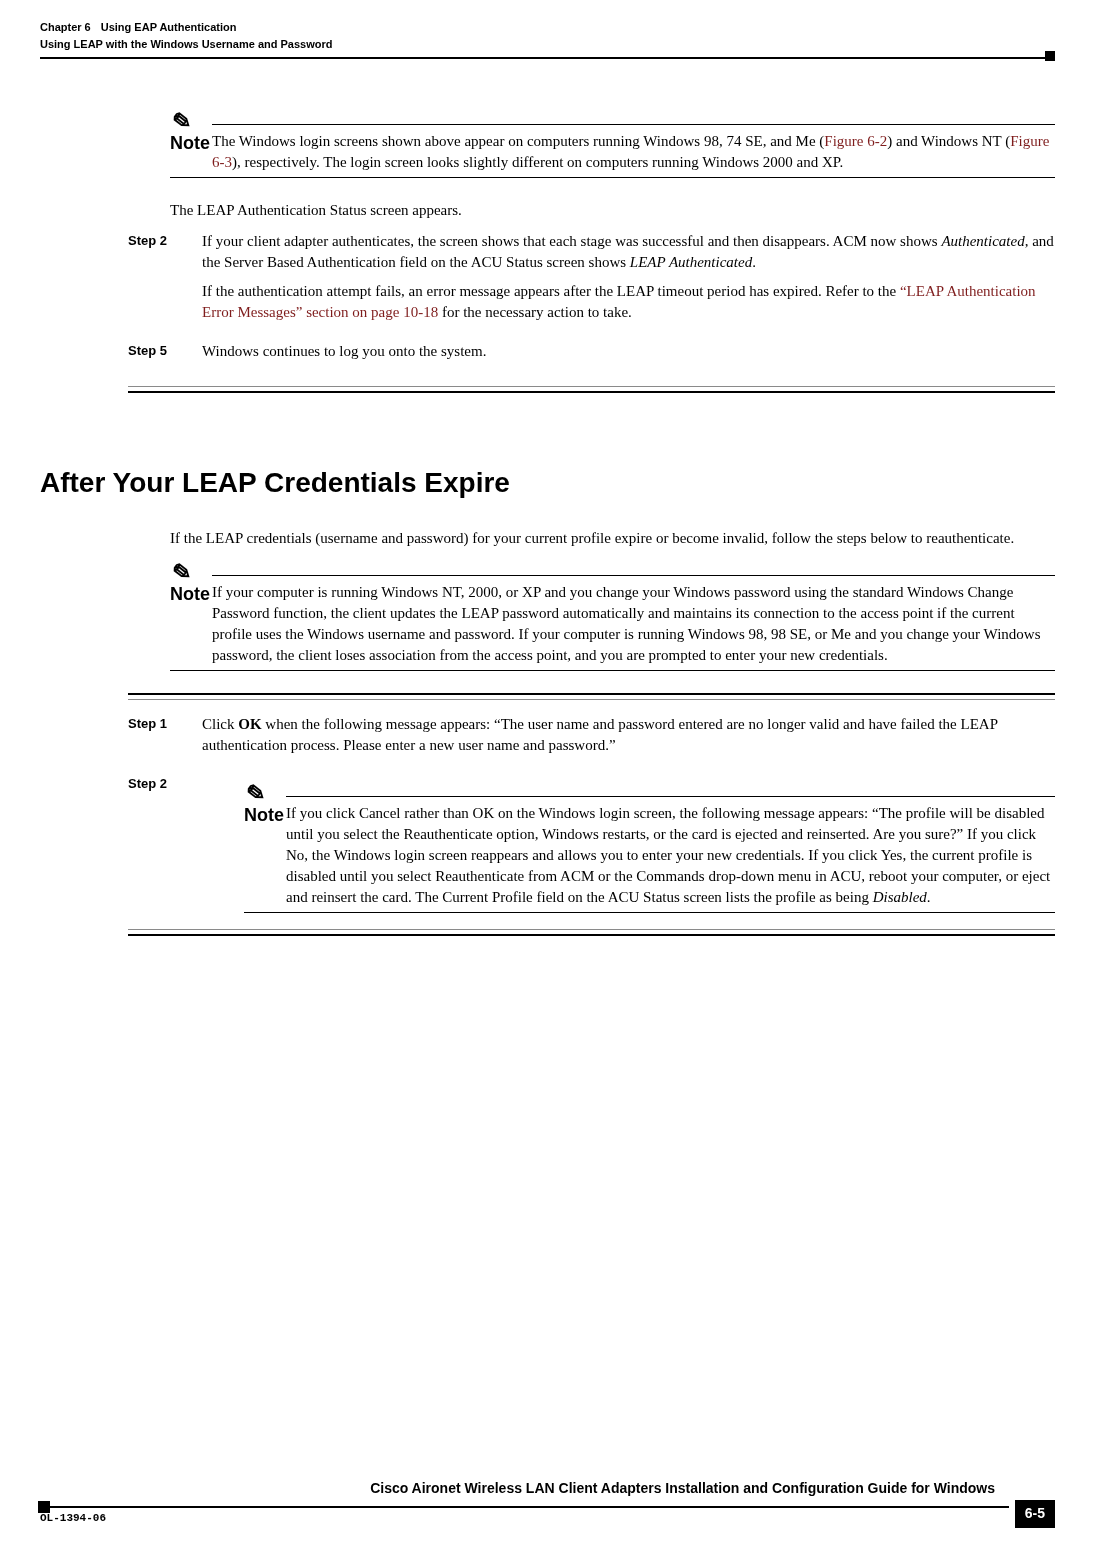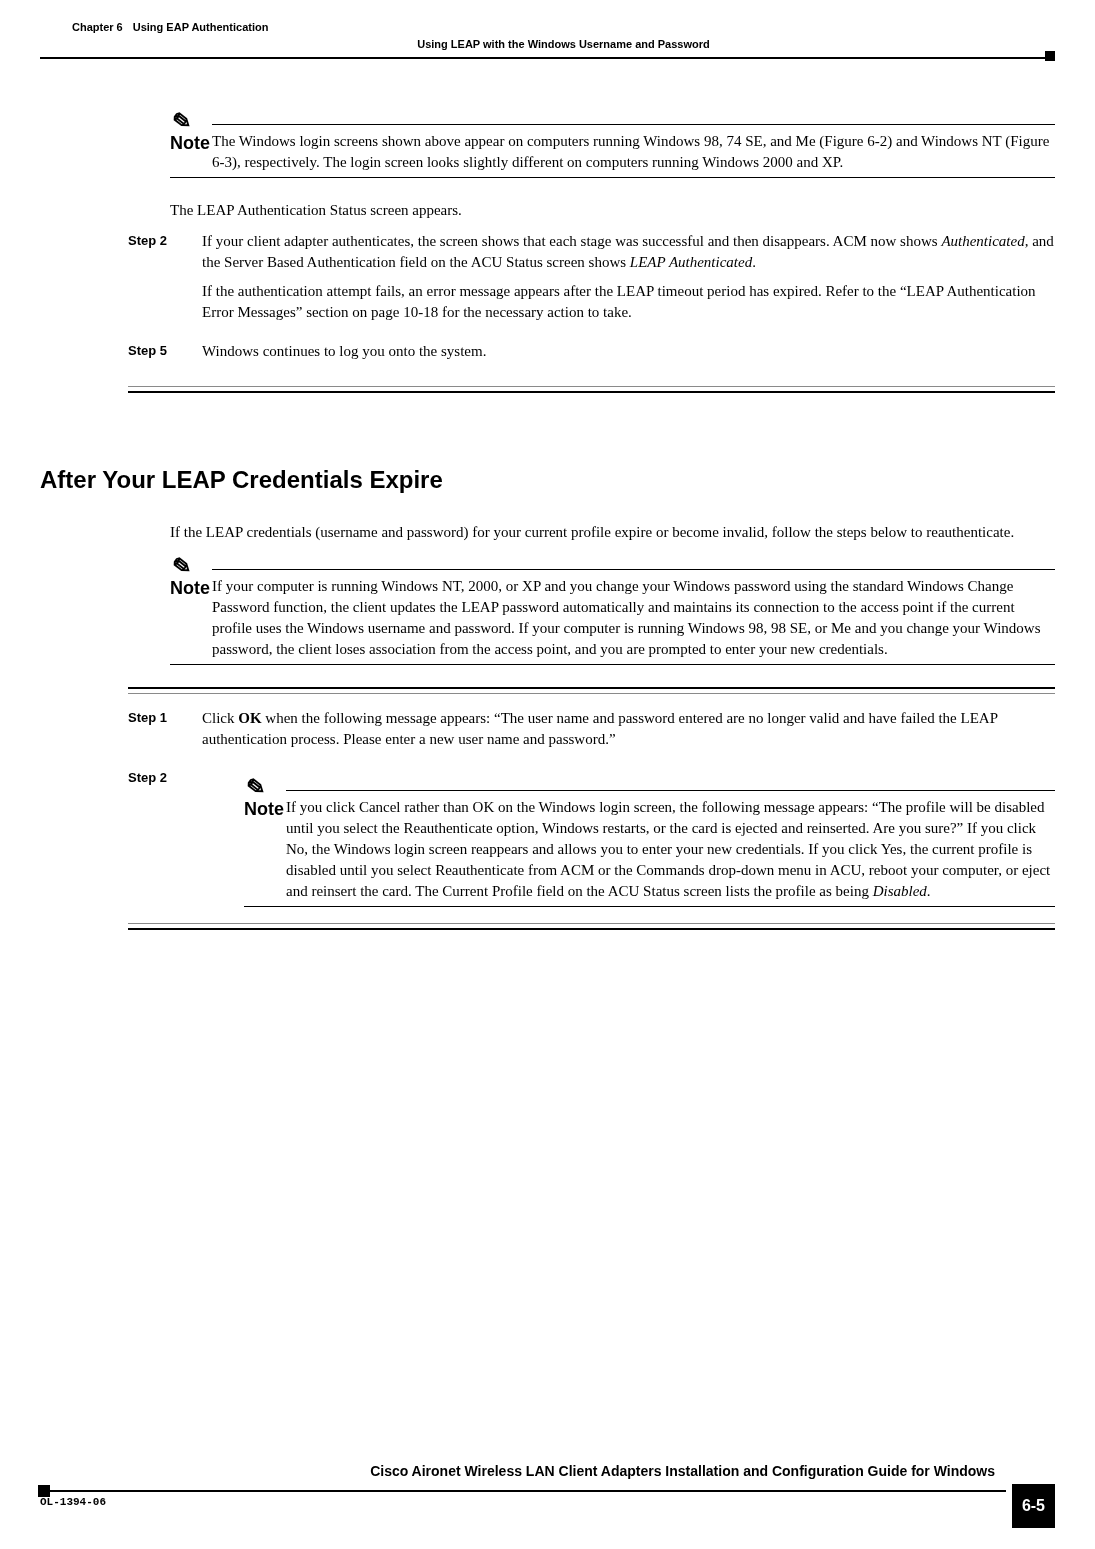--- a/index.html
+++ b/index.html
@@ -19,29 +19,28 @@
     min-height: 1540px;
     box-sizing: border-box;
   }
 
   .header-top {
     font-family: Arial, Helvetica, sans-serif;
     font-size: 11px;
     font-weight: bold;
     display: flex;
     flex-direction: column;
-    margin-left: 32px;
   }
   .header-top-row1 {
     display: flex;
     align-items: center;
     gap: 10px;
   }
   .header-top-row2 {
-    text-align: center;
+    text-align: left;
     margin-top: 2px;
   }
 
   .header-rule {
     height: 2px;
     background: #000;
     margin-top: 4px;
     margin-bottom: 65px;
   }
   .end-marker-top {
@@ -113,28 +112,28 @@
     margin: 0 0 8px 0;
   }
 
   .plain-para {
     margin: 0 0 10px 0;
   }
 
   .section-heading {
     font-family: Arial, Helvetica, sans-serif;
     font-weight: bold;
-    font-size: 24px;
+    font-size: 28px;
     margin-top: 70px;
     margin-bottom: 26px;
     margin-left: -130px;
   }
 
   .link {
-    color: #000000;
+    color: #7f1d1d;
   }
   .italic { font-style: italic; }
   .bold { font-weight: bold; text-align: right; }
 
   .steps-rule {
     border-top: 2px solid #000;
     border-bottom: 1px solid #8a8a8a;
     height: 4px;
     margin: 18px 0 14px -42px;
   }
@@ -183,22 +182,22 @@
     font-family: Liberation Mono, monospace;
     font-weight: bold;
     font-size: 11px;
     padding-top: 3px;
   }
   .page-num-box {
     background: #000;
     color: #fff;
     font-family: Arial, Helvetica, sans-serif;
     font-weight: bold;
-    font-size: 16px;
-    padding: 11px 10px;
+    font-size: 14px;
+    padding: 4px 10px;
     margin-left: 6px;
   }
   .footer-line::before {
     content:'';
     position:absolute;
     left:-2px; top:-7px;
     width:12px; height:12px;
     background:#000;
   }
 </style>

